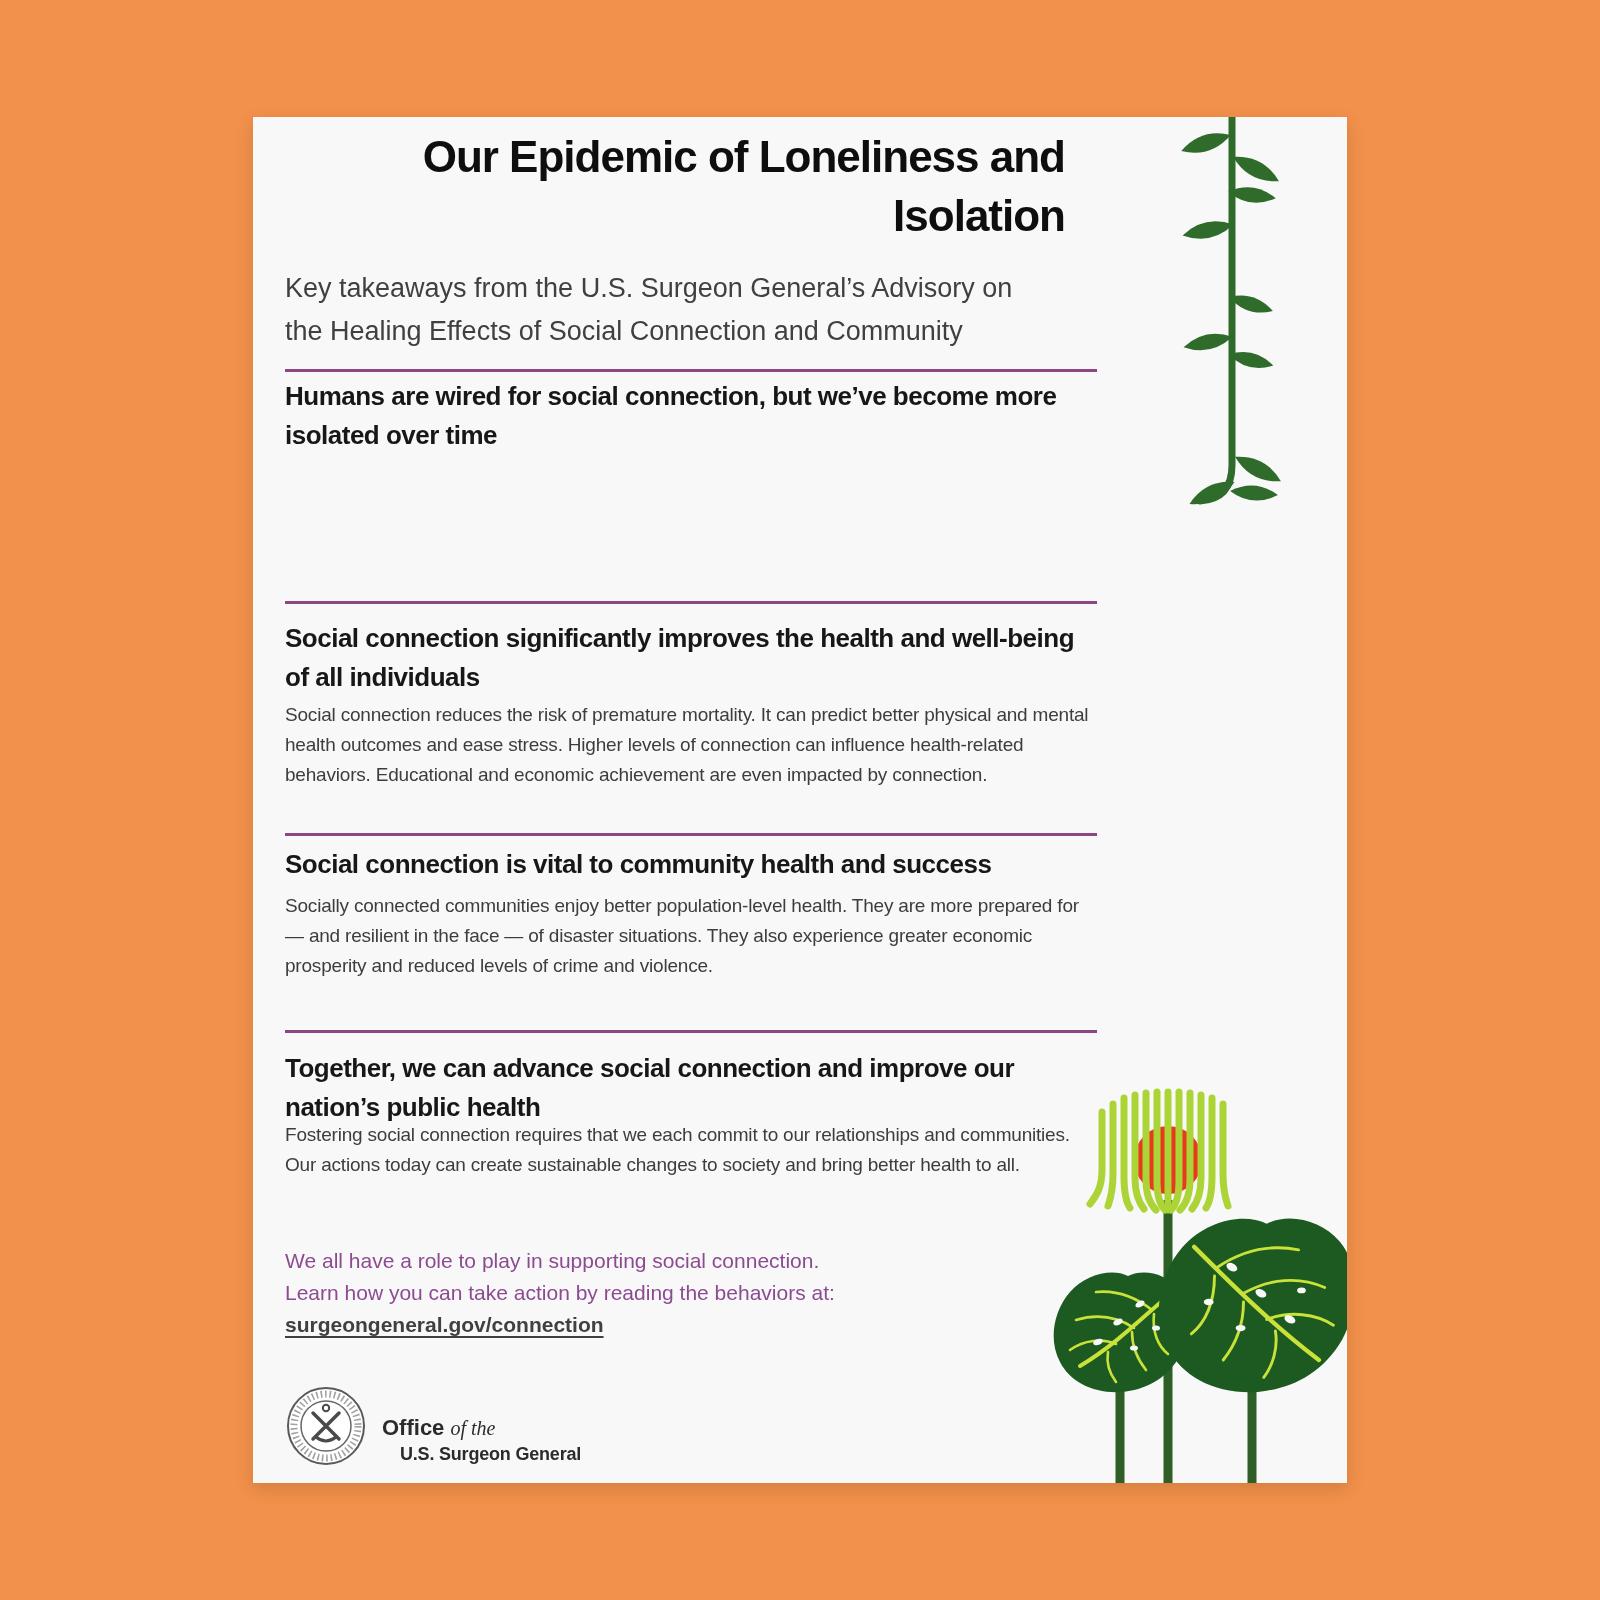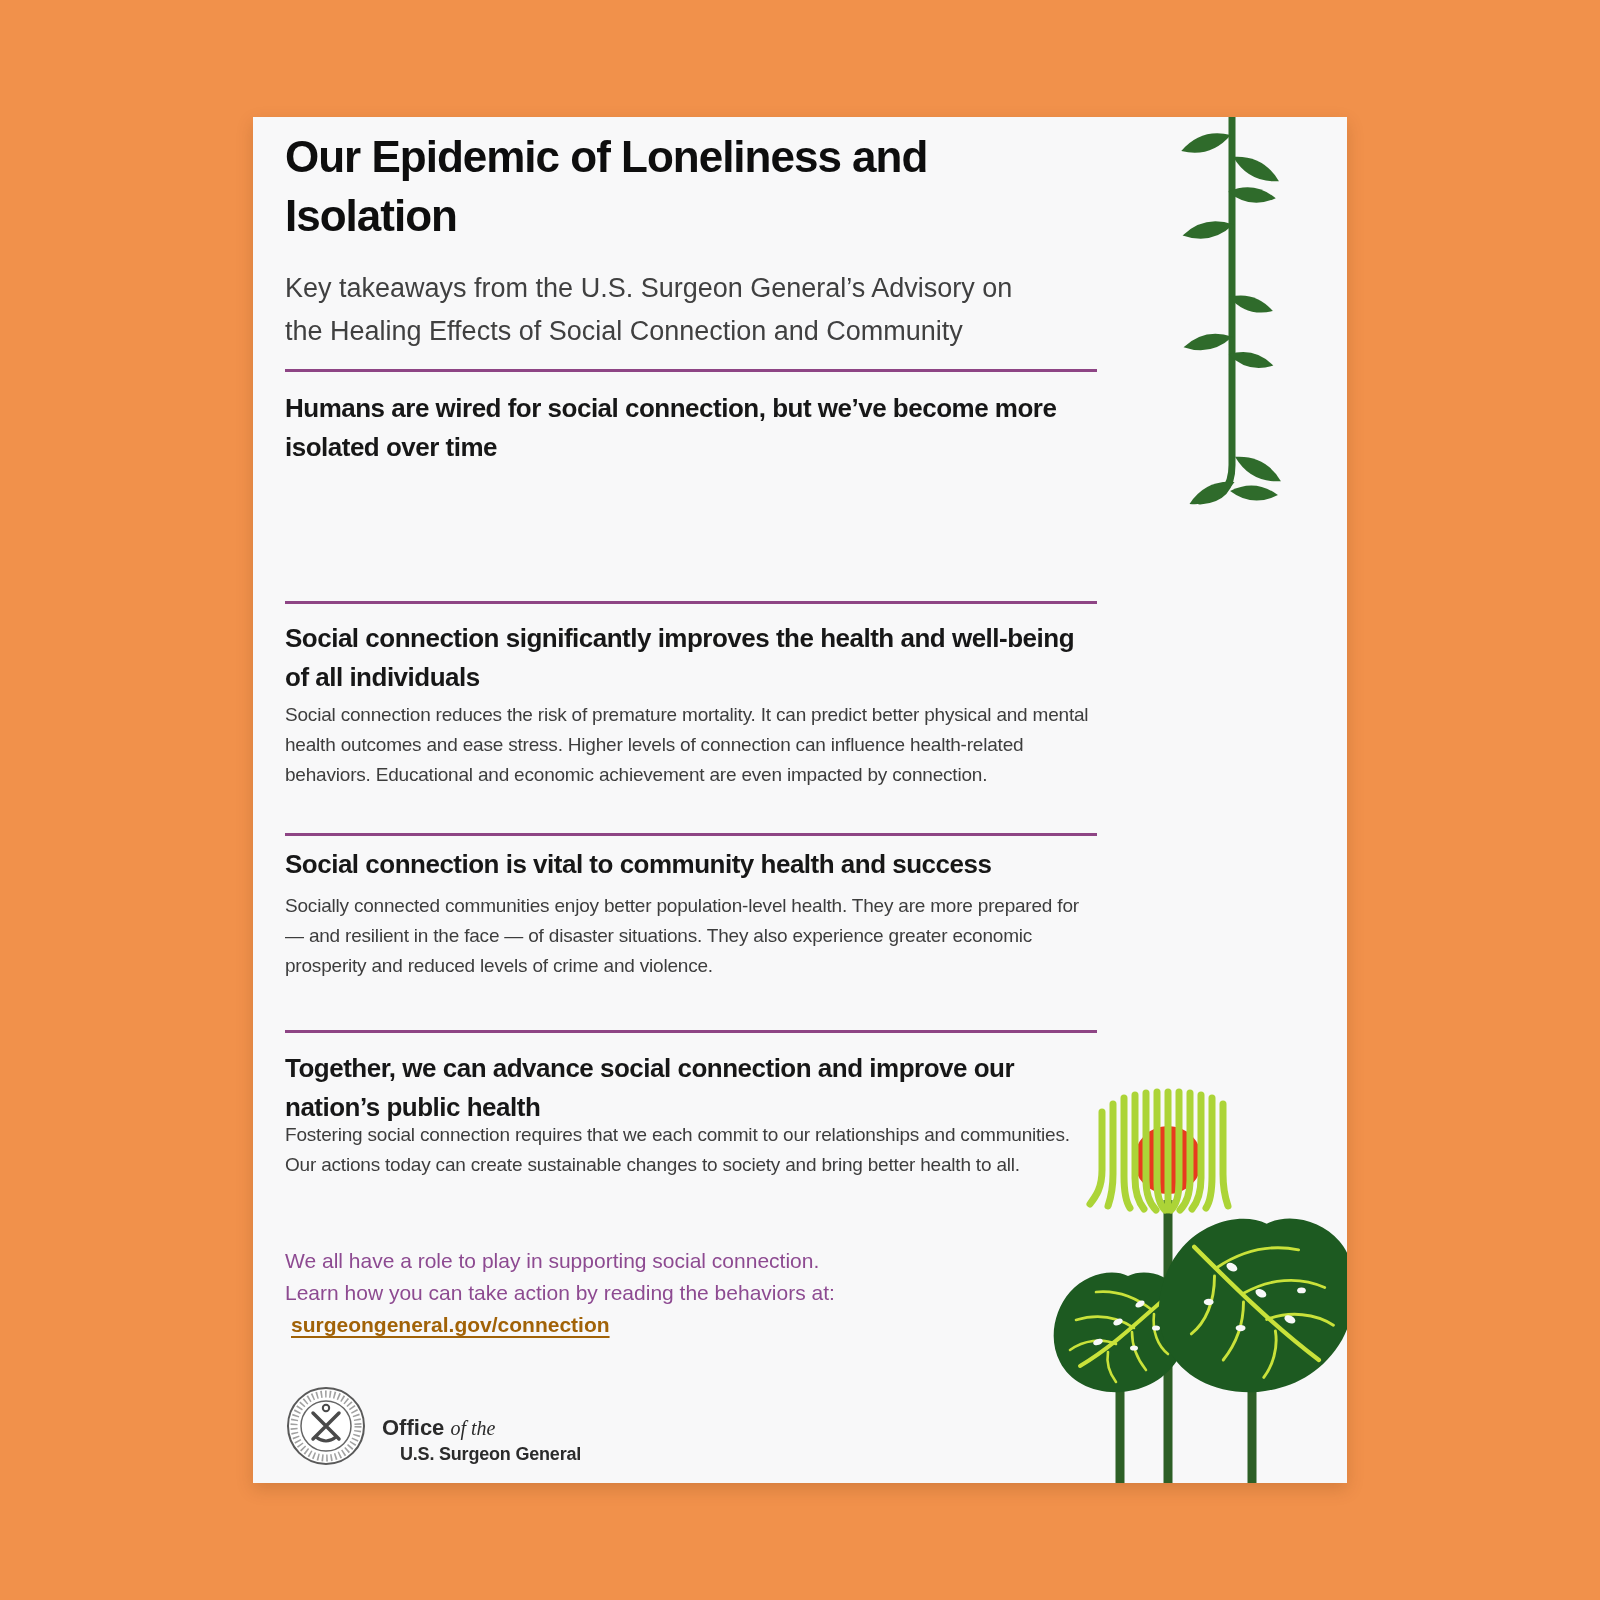--- a/index.html
+++ b/index.html
@@ -1,30 +1,30 @@
 <!DOCTYPE html>
 <html><head>
 <meta charset="utf-8">
 <style>
   html,body{margin:0;padding:0;background:#F1914B;}
   .canvas{position:relative;width:1600px;height:1600px;background:#F1914B;overflow:hidden;
           font-family:"Liberation Sans", sans-serif;}
   .page{position:absolute;left:253px;top:117px;width:1094px;height:1366px;background:#F8F8F9;
         overflow:hidden;box-shadow:0 6px 16px rgba(90,40,0,.18);}
   .block{position:absolute;left:32px;width:812px;}
-  .title{top:10px;width:780px;font-size:44px;line-height:59px;font-weight:bold;color:#0E0E0E;letter-spacing:-1px;}
+  .title{top:10px;width:780px;font-size:44px;line-height:59px;font-weight:bold;color:#0E0E0E;letter-spacing:-1px;text-align:right;}
   .subtitle{top:150px;width:772px;font-size:27px;line-height:43px;color:#404040;}
   .divider{height:0;border:none;border-top:3px solid #8E4585;margin:0;width:812px;}
   .hr1{top:252px}.hr2{top:484px}.hr3{top:716px}.hr4{top:913px}
   .sec-h{font-size:26px;line-height:39px;font-weight:bold;color:#171717;letter-spacing:-0.5px;}
-  .h1{top:272px}.h2{top:502px}.h3{top:728px}.h4{top:932px}
+  .h1{top:260px}.h2{top:502px}.h3{top:728px}.h4{top:932px}
   .sec-p{font-size:19px;line-height:30px;color:#3D3D3D;letter-spacing:-0.2px;}
   .p1{top:353px}.p2{top:583px}.p3{top:774px}.p4{top:1003px}
   .cta{top:1128px;font-size:21px;line-height:32px;color:#8D4A91;}
-  .cta a{color:#a16207;font-weight:bold;text-decoration:underline;text-underline-offset:4px;margin-left:6px;}
+  .cta a{color:#404040;font-weight:bold;text-decoration:underline;text-underline-offset:4px;}
   .footer{top:1268px;display:flex;align-items:flex-end;gap:15px;color:#2b2b2b;}
   .footer .lines{line-height:26px;font-size:22px;}
   .office-bold{font-weight:bold;}
   .office-italic{font-family:"Liberation Serif", serif;font-style:italic;font-size:20px;}
   .org{font-weight:bold;font-size:18px;letter-spacing:-0.2px;margin-left:18px;}
   .deco{position:absolute;pointer-events:none;}
   .vine{left:901px;top:0;}
   .plant{left:777px;top:971px;}
 </style>
 </head>

